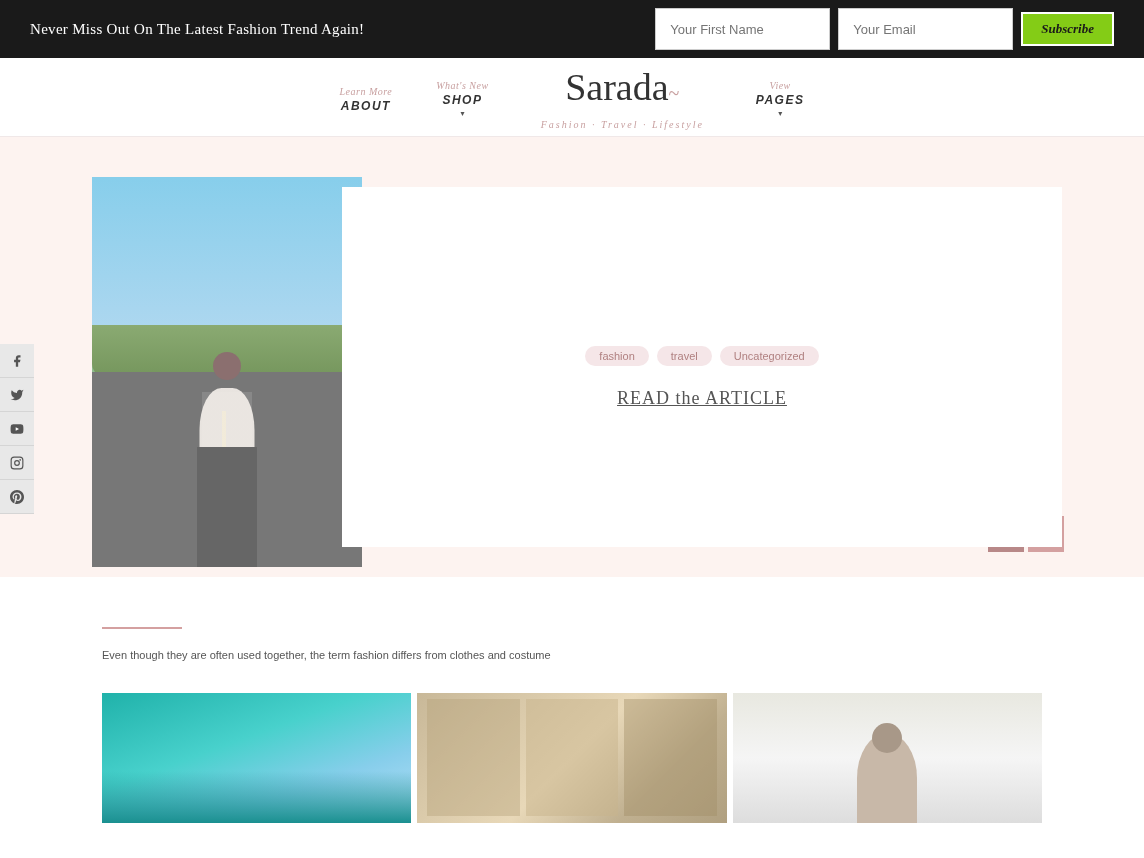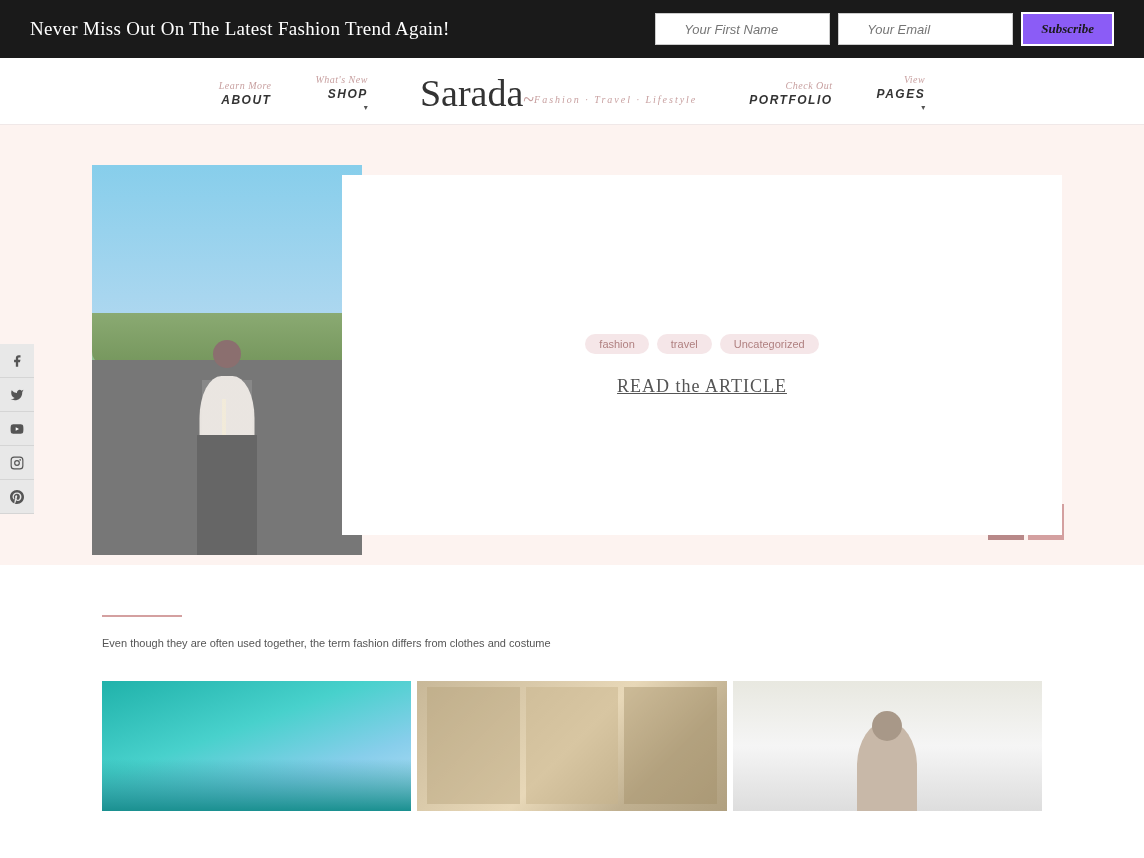--- a/index.html
+++ b/index.html
@@ -10,42 +10,41 @@
       background: #1a1a1a;
       color: #fff;
       display: flex;
       align-items: center;
       justify-content: space-between;
       padding: 0 30px;
       height: 58px;
     }
     .top-bar-text {
       font-family: Georgia, serif;
-      font-size: 19px;
+      font-size: 15px;
       color: #fff;
       letter-spacing: 0.3px;
     }
     .top-bar-form {
       display: flex;
       align-items: center;
       gap: 8px;
     }
     .top-bar-form input {
       border: 1px solid #ccc;
       background: #fff;
-      padding: 7px 28px;
+      padding: 7px 14px;
       font-size: 13px;
       color: #999;
       outline: none;
-      height: 32px;
+      height: 42px;
       width: 175px;
-      font-style: italic;
     }
     .top-bar-form button {
-      background: #8b5cf6;
+      background: #84cc16;
       border: 2px solid #fff;
       color: #1a1a1a;
       font-size: 13px;
       font-weight: bold;
       padding: 6px 18px;
       cursor: pointer;
       height: 34px;
       font-family: Georgia, serif;
       font-style: italic;
     }
@@ -56,21 +55,21 @@
       display: flex;
       align-items: center;
       justify-content: center;
       padding: 10px 0 6px;
       border-bottom: 1px solid #f0e8e8;
       gap: 0;
     }
     .nav-item {
       display: flex;
       flex-direction: column;
-      align-items: flex-end;
+      align-items: center;
       padding: 6px 22px;
       cursor: pointer;
       text-decoration: none;
     }
     .nav-item .nav-sub {
       font-size: 10px;
       color: #c8a0a0;
       font-style: italic;
       letter-spacing: 0.5px;
       margin-bottom: 2px;
@@ -86,21 +85,21 @@
     }
     .nav-item .nav-arrow {
       font-size: 8px;
       color: #555;
       margin-top: 2px;
     }
 
     
     .logo-wrap {
       display: flex;
-      flex-direction: row;
+      flex-direction: column;
       align-items: center;
       padding: 0 30px;
     }
     .logo-title {
       font-family: 'Brush Script MT', cursive;
       font-size: 38px;
       color: #333;
       line-height: 1;
     }
     .logo-title .logo-curl {
@@ -319,24 +318,20 @@
     <span class="nav-arrow">▾</span>
   </a>
 
   <div class="logo-wrap">
     <div class="logo-title">
       <span>Sarada</span><span class="logo-curl">~</span>
     </div>
     <div class="logo-sub">Fashion · Travel · Lifestyle</div>
   </div>
 
-  <a class="nav-item">
-    <span class="nav-sub">Check Out</span>
-    <span class="nav-main">PORTFOLIO</span>
-  </a>
   <a class="nav-item">
     <span class="nav-sub">View</span>
     <span class="nav-main">PAGES</span>
     <span class="nav-arrow">▾</span>
   </a>
 </nav>
 
 <div class="social-sidebar">
   <div class="social-icon">
     <svg width="14" height="14" viewBox="0 0 24 24" fill="#555">

